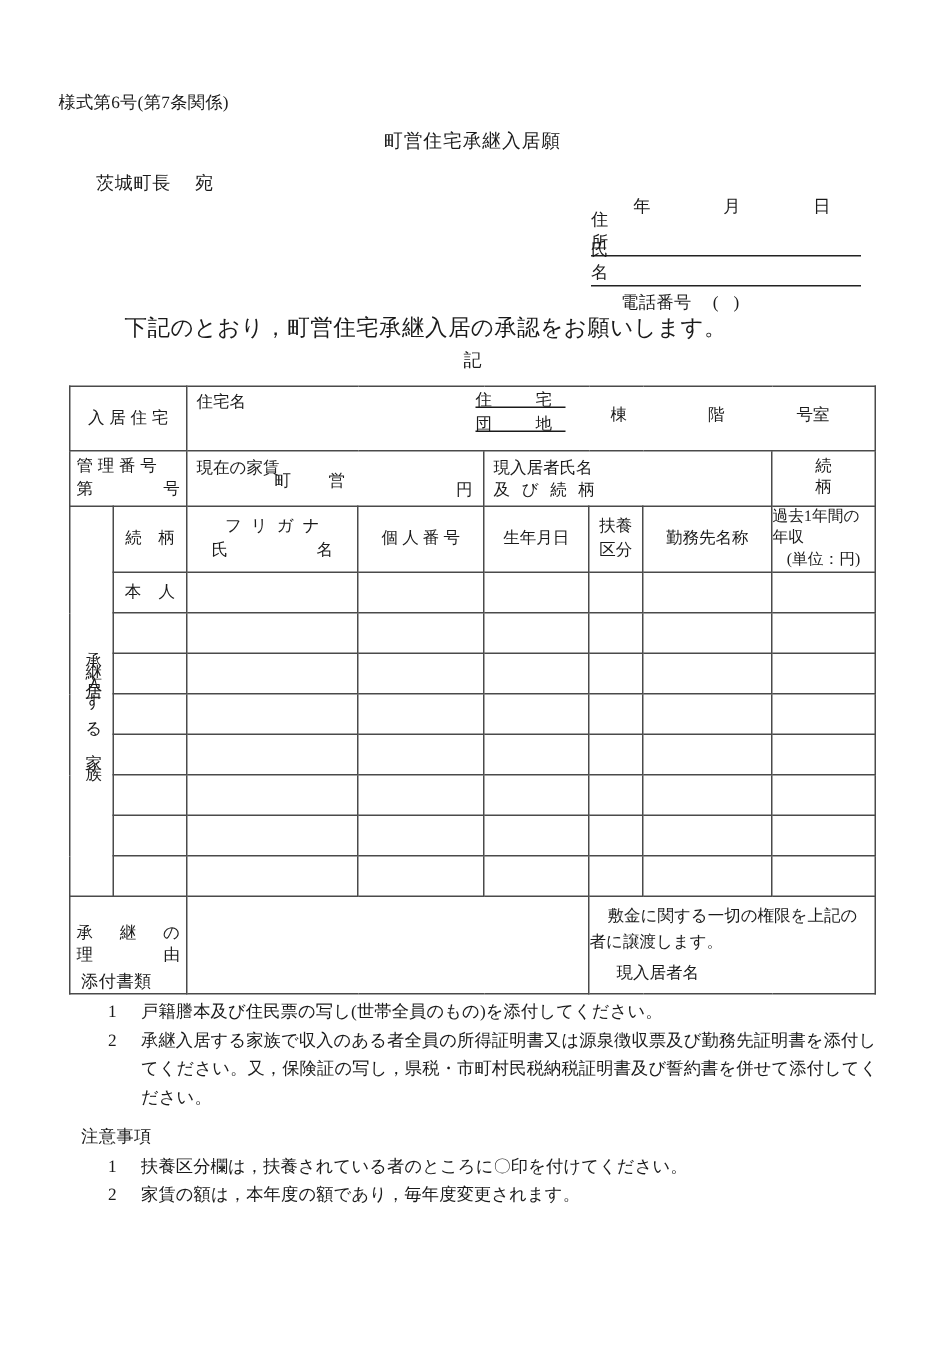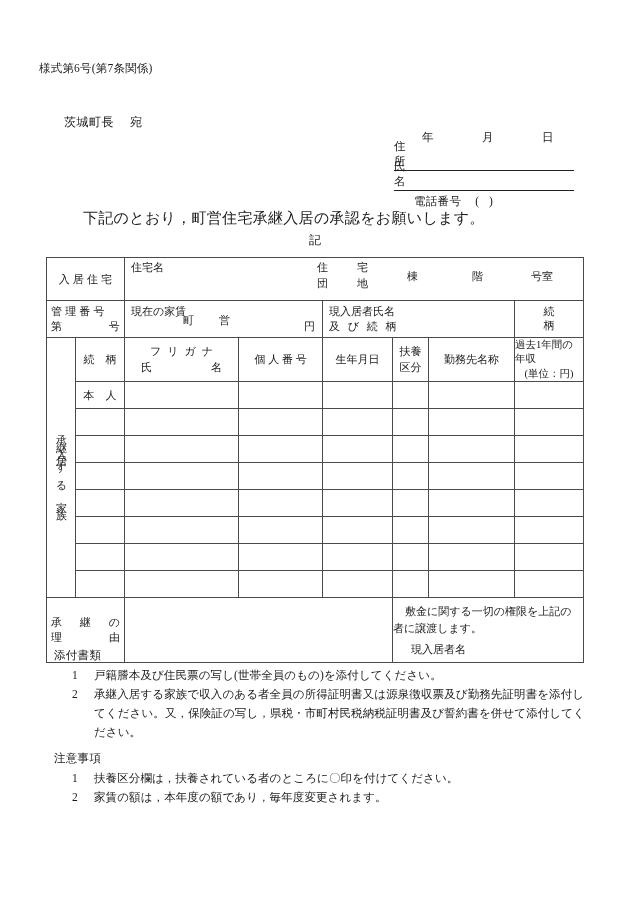--- a/index.html
+++ b/index.html
@@ -155,21 +155,21 @@
     height: 42px;
   }
   .house-name-row .t-housename {
     position: absolute; left: 6px; top: 2px;
   }
   .house-name-row .t-choei {
     position: absolute; left: 58px; top: 11px; letter-spacing: 7px; margin-top: 44px;
   }
   .house-name-row .t-danchi {
     position: absolute; left: 192px; top: 2px;
-    text-align: right; line-height: 1.45;
+    text-align: right; line-height: 1.45; text-decoration: underline;
   }
   .house-name-row .t-danchi span { letter-spacing: 9px; display:block; }
   .house-name-row .t-tou  { position: absolute; left: 282px; top: 11px; }
   .house-name-row .t-kai  { position: absolute; left: 347px; top: 11px; }
   .house-name-row .t-go   { position: absolute; left: 406px; top: 11px; }
 
   .rent-cell {
     position: relative;
     height: 36px;
   }
@@ -290,20 +290,21 @@
   }
   .notes .block2 { margin-top: 8px; }
 </style>
 </head>
 <body>
 
 <div class="page">
 
   <div class="form-code">様式第6号(第7条関係)</div>
 
+  <div class="doc-title">町営住宅承継入居願</div>
 
   <div class="addressee">
     <span>茨城町長</span><span class="suffix">宛</span>
   </div>
 
   <div class="date-line">
     <span>年</span>
     <span>月</span>
     <span>日</span>
   </div>

